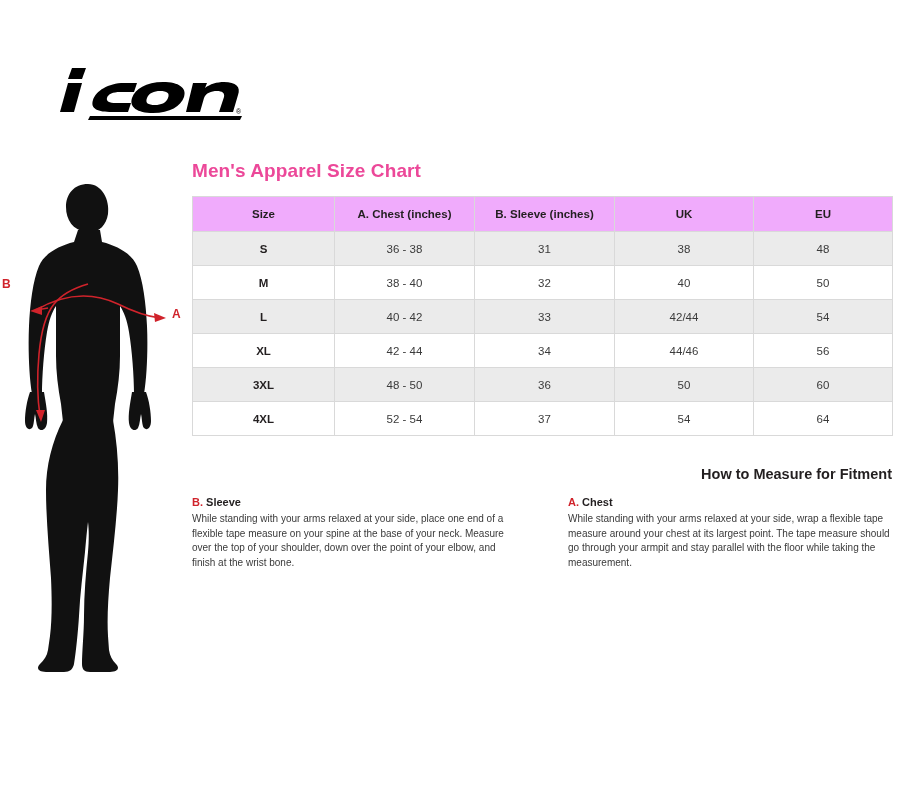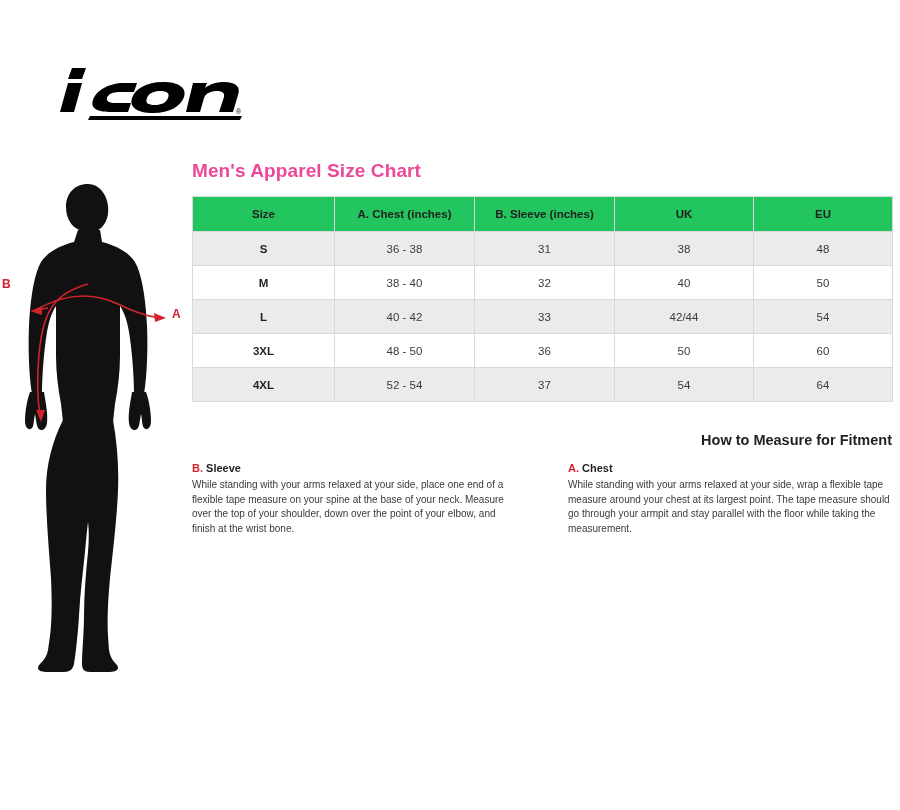--- a/index.html
+++ b/index.html
@@ -74,21 +74,21 @@
   table.size-chart td {
     border: 1px solid #d9d9d9;
     height: 33px;
     text-align: center;
     vertical-align: middle;
     font-size: 11.5px;
     color: #3a3a3a;
     padding: 0 4px;
   }
   table.size-chart thead th {
-    background: #22c55e;
+    background: #f0abfc;
     font-weight: 700;
     color: #231f20;
     height: 34px;
     font-size: 11.5px;
   }
   table.size-chart tbody tr td:first-child {
     font-weight: 700;
     color: #231f20;
   }
   table.size-chart tbody tr:nth-child(odd) td {
@@ -234,20 +234,27 @@
           <td>32</td>
           <td>40</td>
           <td>50</td>
         </tr>
         <tr>
           <td>L</td>
           <td>40 - 42</td>
           <td>33</td>
           <td>42/44</td>
           <td>54</td>
+        </tr>
+        <tr>
+          <td>XL</td>
+          <td>42 - 44</td>
+          <td>34</td>
+          <td>44/46</td>
+          <td>56</td>
         </tr>
         <tr>
           <td>3XL</td>
           <td>48 - 50</td>
           <td>36</td>
           <td>50</td>
           <td>60</td>
         </tr>
         <tr>
           <td>4XL</td>

